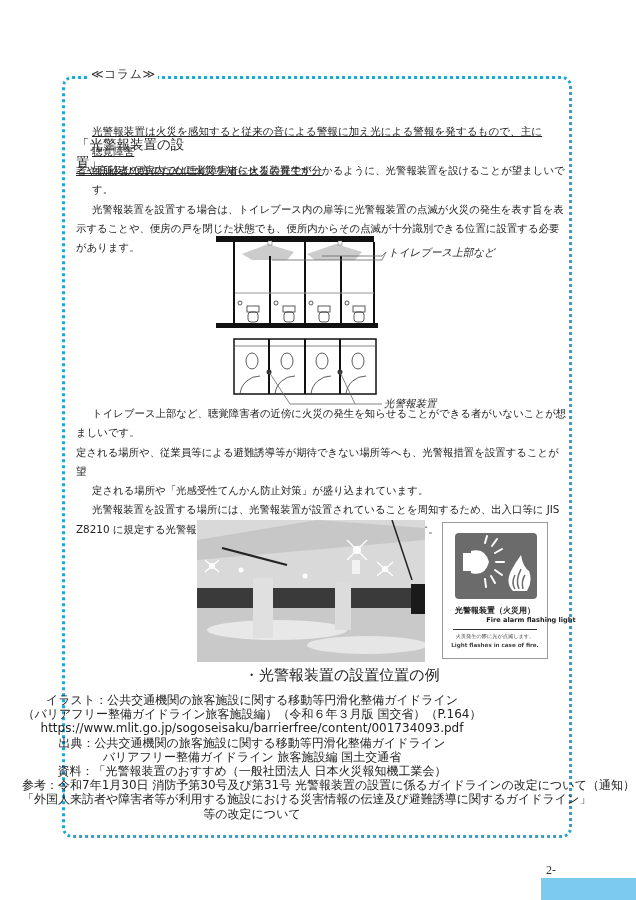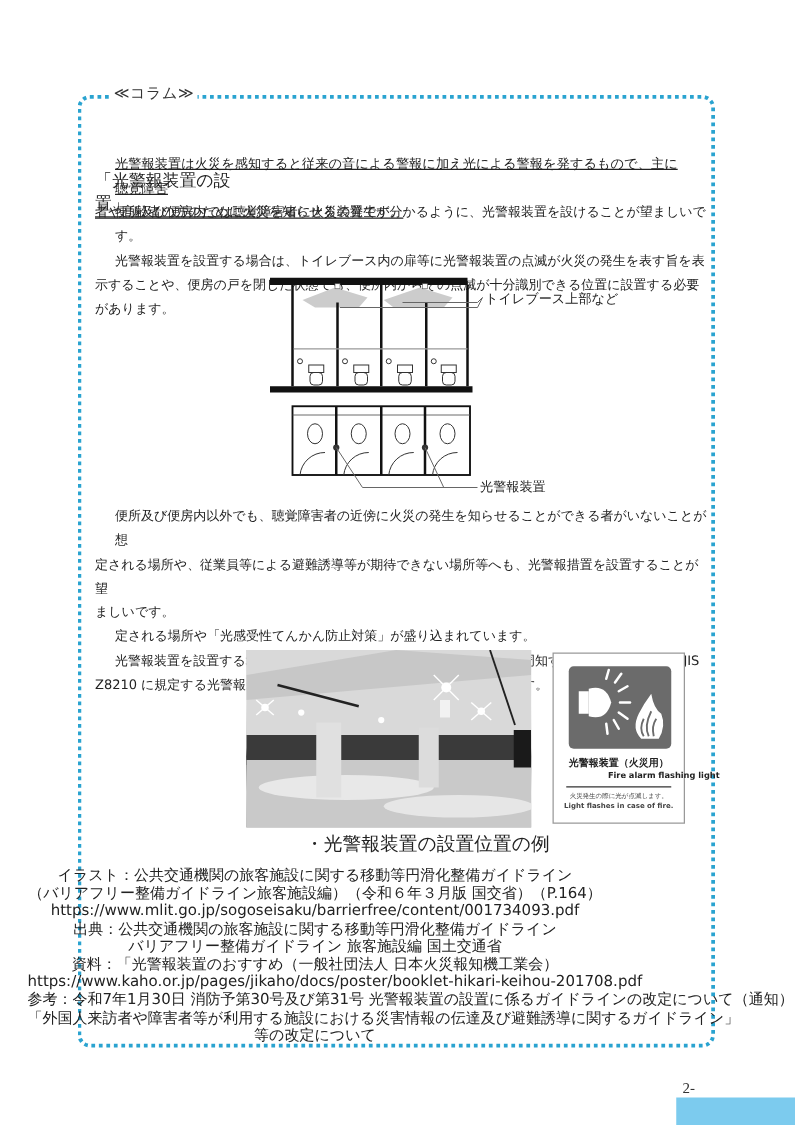--- a/index.html
+++ b/index.html
@@ -16,21 +16,21 @@
   .section-title { position:absolute; left:76px; top:103px; font-size:13.5px; color:#222;
     border-bottom:1px solid #333; padding-bottom:1px; width:128px;margin-top:33px; }
 
   .para { position:absolute; left:92px; width:475px; font-size:10.4px; line-height:19.3px; color:#222; }
   .para.lead { left:76px; top:122px; font-weight:normal; font-size:10.6px; line-height:19.5px; }
   .para.lead span { text-decoration: underline; }
   .indent { padding-left:16px; }
   .block { position:absolute; left:76px; width:492px; font-size:10.4px; line-height:19.3px; }
 
   
-  .diagram { position:absolute; left:212px; top:222px; width:290px; height:176px; }
+  .diagram { position:absolute; left:212px; top:236px; width:290px; height:176px;font-style:italic; }
   .diagram svg { display:block; }
   .diag-label { position:absolute; font-size:10.5px; color:#222; white-space:nowrap; }
 
   
   .photo { position:absolute; left:197px; top:520px; width:228px; height:142px; overflow:hidden;
     background:linear-gradient(180deg,#cfcfcf 0%,#e8e8e8 30%,#bcbcbc 55%,#2b2b2b 60%,#8a8a8a 70%,#d0d0d0 80%,#a8a8a8 100%); }
   .caption { position:absolute; left:244px; top:666px; font-size:15px; color:#222; }
 
   
   .sign { position:absolute; left:442px; top:522px; width:106px; height:137px;
@@ -128,23 +128,23 @@
       <circle cx="57" cy="136" r="2.5" fill="#333"></circle>
       <circle cx="128" cy="136" r="2.5" fill="#333"></circle>
       <polyline points="57,136 78,168 170,168" fill="none" stroke="#666" stroke-width="0.8"></polyline>
       <polyline points="128,136 143,168" fill="none" stroke="#666" stroke-width="0.8"></polyline>
     </svg>
     <div class="diag-label" style="left:176px; top:10px;">トイレブース上部など</div>
     <div class="diag-label" style="left:172px; top:161px;">光警報装置</div>
   </div>
 
   <div class="block" style="top:404px;">
-    <div class="indent">便所及び便房内以外でも、聴覚障害者の近傍に火災の発生を知らせることができる者がいないことが想</div>
+    <div class="indent">トイレブース上部など、聴覚障害者の近傍に火災の発生を知らせることができる者がいないことが想</div>
+    <div>ましいです。</div>
     <div>定される場所や、従業員等による避難誘導等が期待できない場所等へも、光警報措置を設置することが望</div>
-    <div>ましいです。</div>
     <div class="indent">定される場所や「光感受性てんかん防止対策」が盛り込まれています。</div>
     <div class="indent">光警報装置を設置する場所には、光警報装置が設置されていることを周知するため、出入口等に JIS</div>
     <div>Z8210 に規定する光警報装置の案内図記号を設置することが望ましいです。</div>
   </div>
 
   <div class="photo">
     <svg width="228" height="142" viewBox="0 0 228 142">
       <rect x="0" y="0" width="228" height="72" fill="#d9d9d9"></rect>
       <polygon points="0,20 120,0 228,8 228,20 0,40" fill="#c7c7c7"></polygon>
       <line x1="25" y1="28" x2="90" y2="45" stroke="#222" stroke-width="2"></line>
@@ -199,21 +199,20 @@
     <div class="sign-en2">Light flashes in case of fire.</div>
   </div>
 
   <div class="credits">
     <div>イラスト：公共交通機関の旅客施設に関する移動等円滑化整備ガイドライン</div>
     <div>（バリアフリー整備ガイドライン旅客施設編）（令和６年３月版 国交省）（P.164）</div>
     <div>https://www.mlit.go.jp/sogoseisaku/barrierfree/content/001734093.pdf</div>
     <div>出典：公共交通機関の旅客施設に関する移動等円滑化整備ガイドライン</div>
     <div>バリアフリー整備ガイドライン 旅客施設編 国土交通省</div>
     <div>資料：「光警報装置のおすすめ（一般社団法人 日本火災報知機工業会）</div>
-    <div>https://www.kaho.or.jp/pages/jikaho/docs/poster/booklet-hikari-keihou-201708.pdf</div>
     <div>参考：令和7年1月30日 消防予第30号及び第31号 光警報装置の設置に係るガイドラインの改定について（通知）</div>
     <div>「外国人来訪者や障害者等が利用する施設における災害情報の伝達及び避難誘導に関するガイドライン」</div>
     <div>等の改定について</div>
   </div>
 
   <div class="page-number">2-189</div>
   <div class="page-bar"></div>
 </div>
 
 </body></html>

